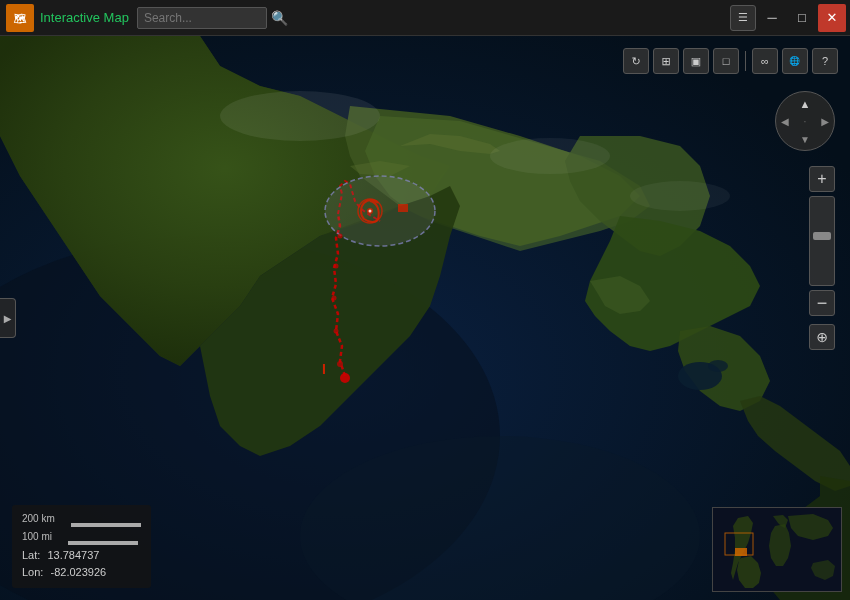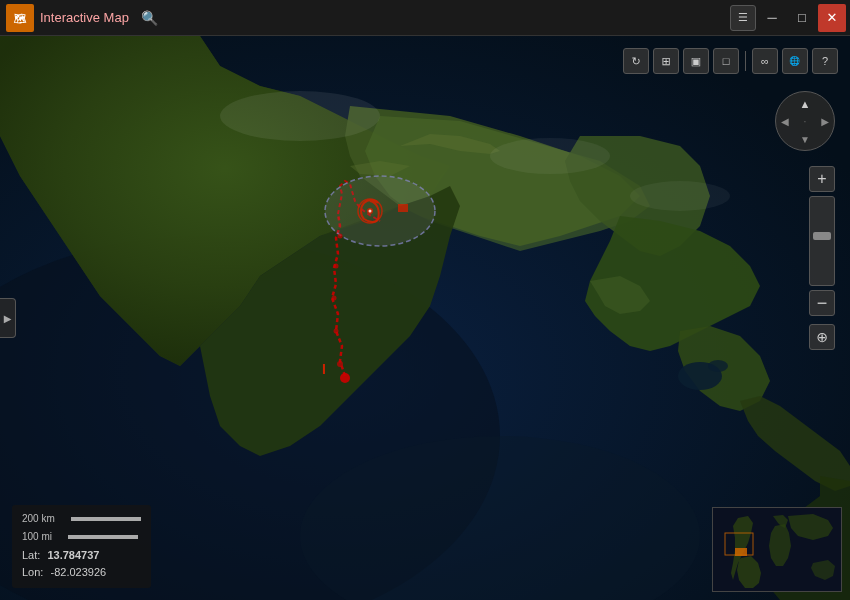--- a/index.html
+++ b/index.html
@@ -18,21 +18,21 @@
     }
     .titlebar-icon {
       width: 28px; height: 28px;
       background: #cc6600;
       margin: 0 6px;
       border-radius: 2px;
       display: flex; align-items: center; justify-content: center;
       font-size: 14px; color: white; font-weight: bold;
     }
     .titlebar-title {
-      color: #fca5a5;
+      color: #22c55e;
       font-size: 13px;
       margin-right: 8px;
     }
     .titlebar-search {
       background: #333;
       border: 1px solid #555;
       color: #ccc;
       height: 22px;
       width: 130px;
       padding: 2px 6px;
@@ -158,21 +158,21 @@
       background: rgba(20,20,20,0.8);
       padding: 6px 10px;
       border-radius: 3px;
       z-index: 50;
       color: #ccc;
       font-size: 11px;
       line-height: 1.6;
     }
     .scale-bar {
       display: flex;
-      align-items: center;
+      align-items: flex-end;
       gap: 16px;
       margin-bottom: 2px;
     }
     .scale-line {
       height: 4px;
       background: #aaa;
       border: 1px solid #aaa;
     }
     .scale-label { font-size: 10px; color: #bbb; }
 
@@ -211,20 +211,21 @@
 <body>
 
 <div class="titlebar">
   <div class="titlebar-icon">
     <svg width="16" height="16" viewBox="0 0 16 16">
       <rect x="1" y="1" width="14" height="14" rx="1" fill="#cc6600"></rect>
       <text x="8" y="12" text-anchor="middle" fill="white" font-size="10" font-weight="bold">🗺</text>
     </svg>
   </div>
   <span class="titlebar-title">Interactive Map</span>
+  <input class="titlebar-search" type="text" placeholder="Search..." style="">
   <span class="titlebar-search-icon">🔍</span>
   <div class="titlebar-spacer"></div>
   <div class="titlebar-controls">
     <div class="toolbar-btn">☰</div>
     <div class="titlebar-btn">─</div>
     <div class="titlebar-btn">□</div>
     <div class="titlebar-btn close">✕</div>
   </div>
 </div>
 
@@ -351,21 +352,21 @@
     <div class="scale-bar">
       <span class="scale-label">200 km</span>
       <div class="scale-line" style="width:70px;"></div>
     </div>
     <div class="scale-bar">
       <span class="scale-label">100 mi</span>
       <div class="scale-line" style="width:70px;"></div>
     </div>
     <div>
       <span>Lat:</span>
-      <span style="margin-left:4px;font-weight:bold;">13.784737</span>
+      <span style="margin-left:4px;">13.784737</span>
     </div>
     <div>
       <span>Lon:</span>
       <span style="margin-left:4px;text-align:right;">-82.023926</span>
     </div>
   </div>
 
   <div class="mini-map">
     <svg width="130" height="85" viewBox="0 0 130 85">
       <rect width="130" height="85" fill="#0a1020"></rect>

